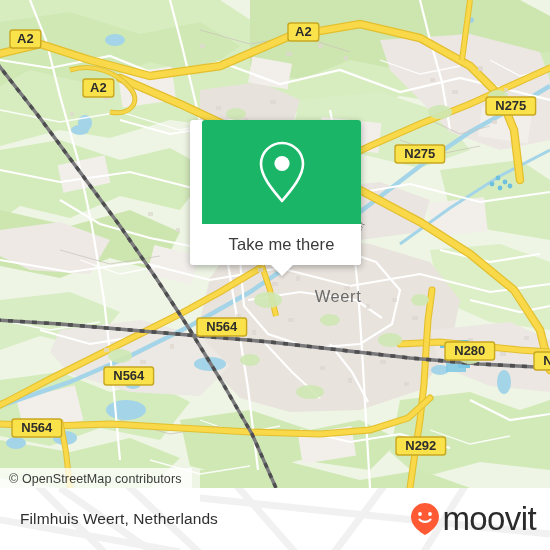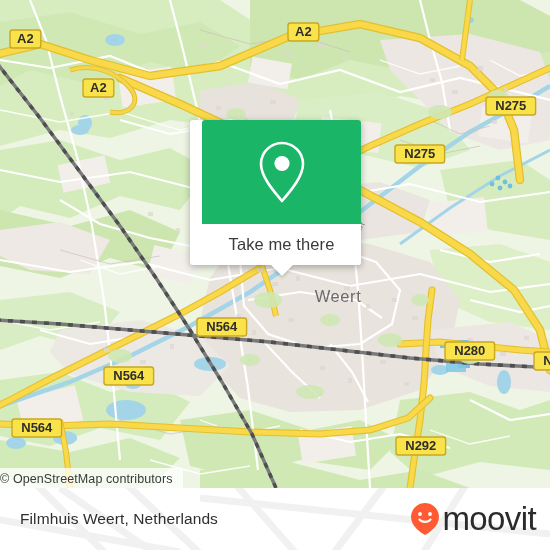--- a/index.html
+++ b/index.html
@@ -26,21 +26,21 @@
     background: #eef5e4;
   }
   #map-svg { position: absolute; left: 0; top: 0; }
 
   
   #attribution {
     position: absolute;
     left: 0;
     top: 468px;
     height: 21px;
-    padding: 3px 10px 0 0;
+    padding: 3px 10px 0 9px;
     background: rgba(255,255,255,0.76);
     font-size: 12.5px;
     color: #3a3a3a;
     letter-spacing: 0.1px;
     white-space: nowrap;
     line-height: 16px;
   }
 
   
   #popup-card {

